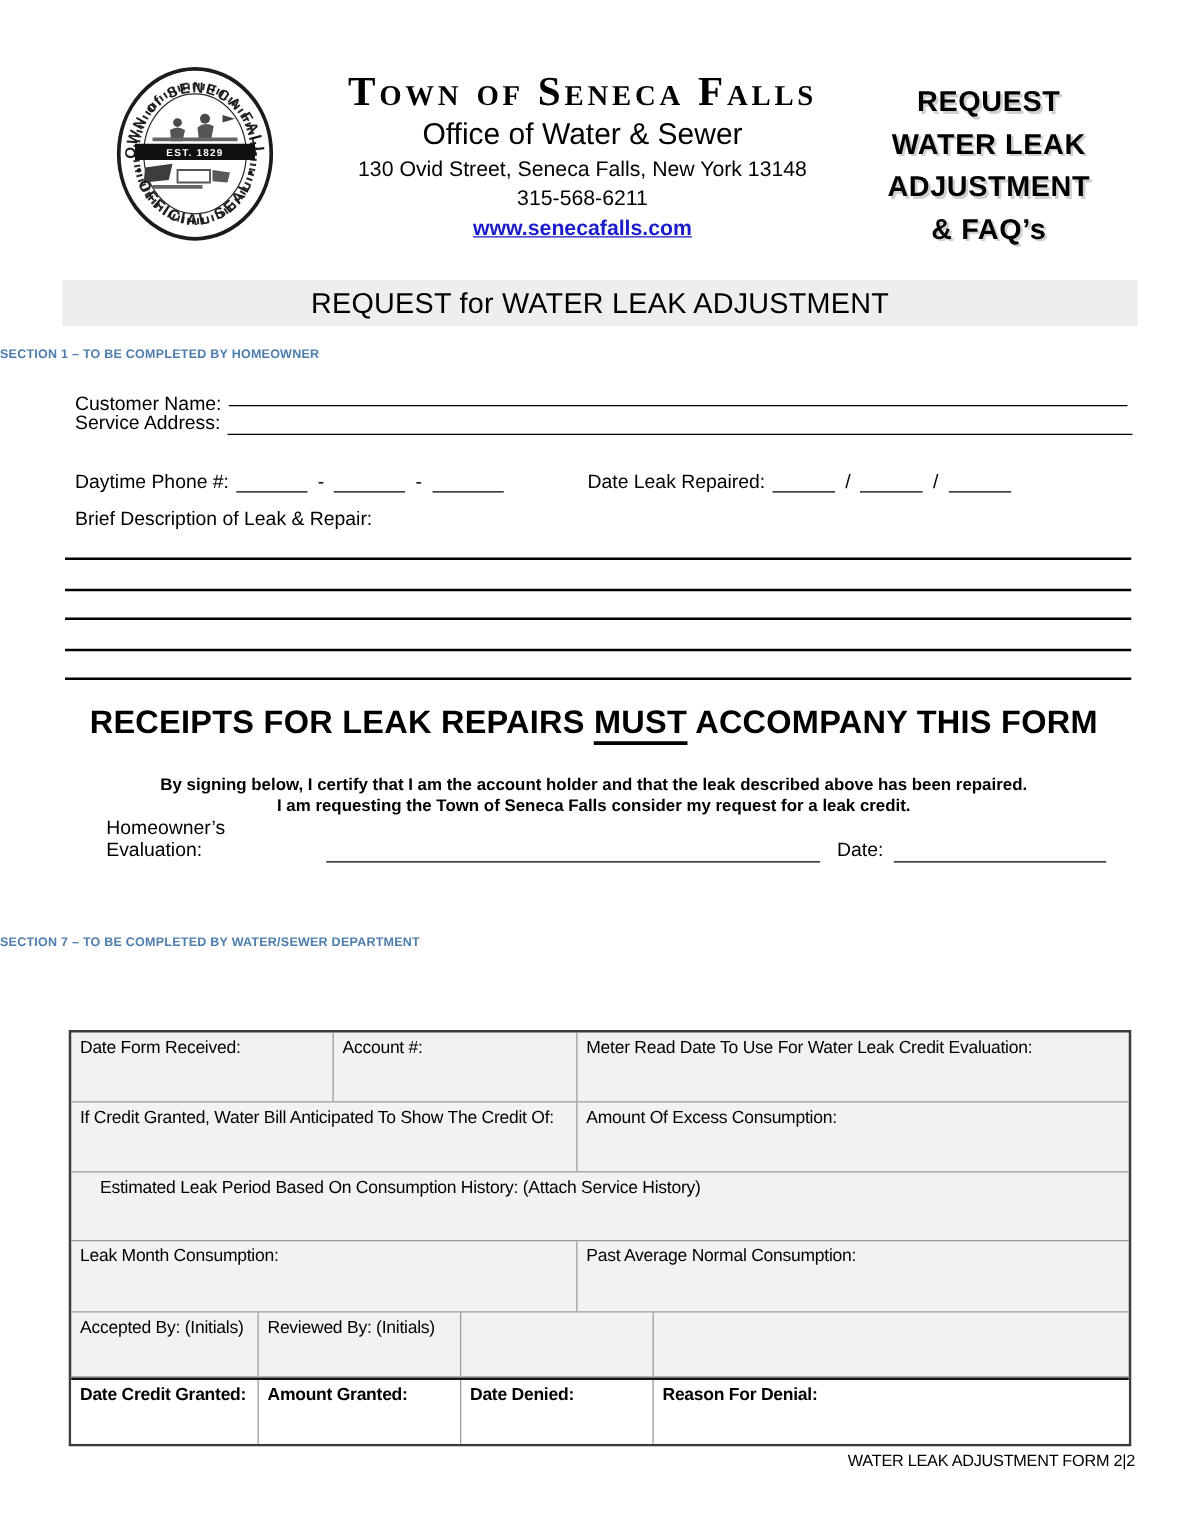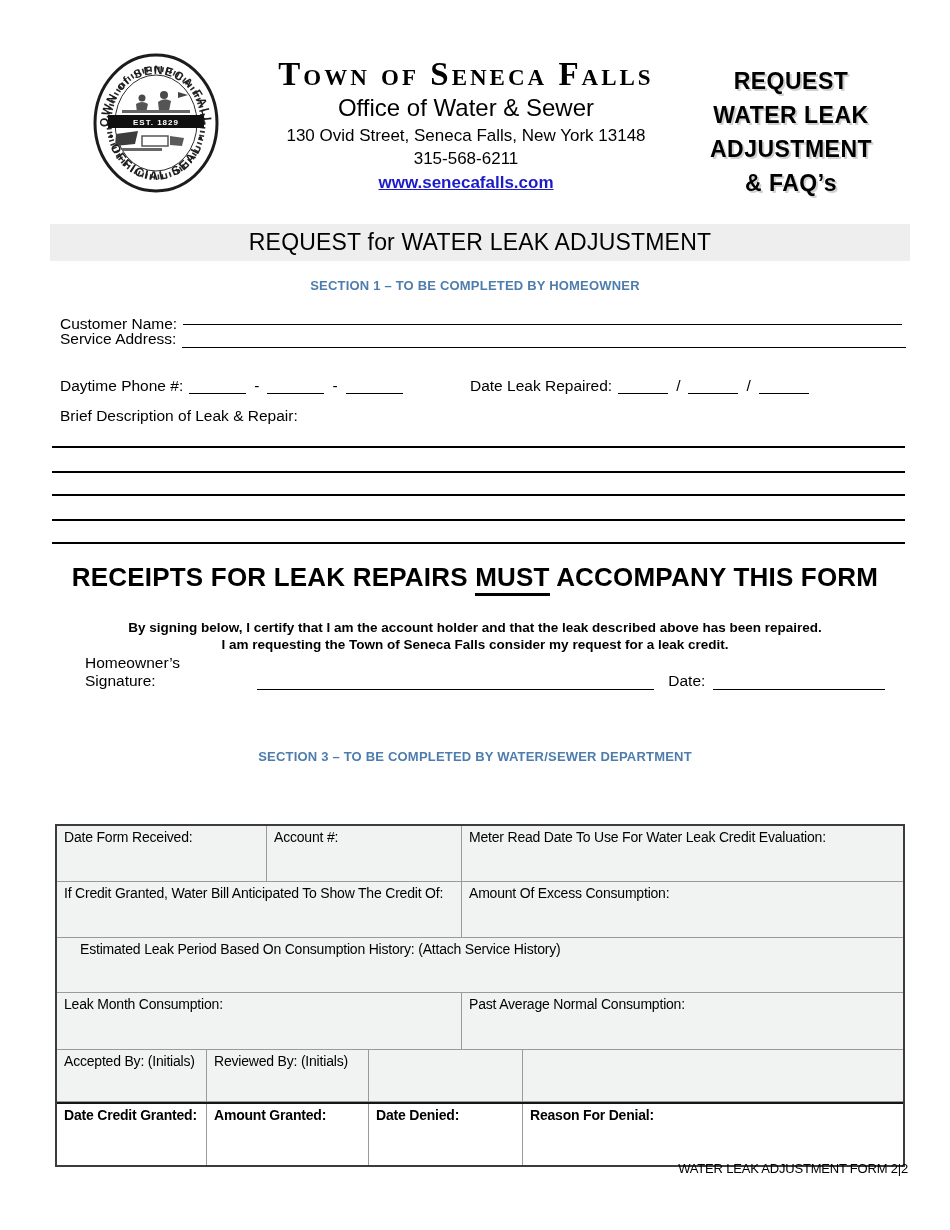--- a/index.html
+++ b/index.html
@@ -28,21 +28,21 @@
     font-weight:700;font-size:23px;line-height:34px;letter-spacing:.5px;
     text-shadow:2px 2px 0 rgba(120,120,120,.35);
   }
 
   
   .banner{
     left:50px;top:224px;width:860px;height:37px;background:#eeeeee;
     text-align:center;font-weight:400;font-size:23px;line-height:37px;letter-spacing:.2px;
   }
   .sec-heading{
-    left:0;width:950px;text-align:center;font-weight:700;font-size:13px;
+    left:0;width:950px;text-align:left;font-weight:700;font-size:10px;
     color:#4e7dad;letter-spacing:.2px;
   }
   .sec1{top:278px;} .sec2{top:749px;}
 
   
   .frow{display:flex;align-items:flex-end;height:20px;font-size:15.5px;}
   .frow .lbl{white-space:nowrap;}
   .fill{flex:1;border-bottom:1.5px solid #000;margin-left:6px;height:0;}
   .row-customer{left:60px;top:314px;width:842px;align-items:center;}
   .row-service{left:60px;top:328px;width:846px;}
@@ -71,21 +71,21 @@
   
   .tbl{
     left:55px;top:824px;width:850px;border:2px solid #3c3c3c;
     background:#f1f2f2;box-sizing:border-box;font-size:14px;
   }
   .trow{display:flex;border-bottom:1px solid #9a9a9a;box-sizing:border-box;}
   .trow:last-child{border-bottom:none;}
   .tc{padding:3px 7px;border-right:1px solid #9a9a9a;box-sizing:border-box;letter-spacing:-.2px;}
   .tc:last-child{border-right:none;}
   .r1{height:56px;} .r2{height:56px;} .r3{height:55px;padding-left:16px;} .r4{height:57px;} .r5{height:52px;}
-  .r6{height:63px;border-top:2px solid #151515;background:#ffffff;font-weight:700;}
+  .r6{height:53px;border-top:2px solid #151515;background:#ffffff;font-weight:700;}
   .w210{width:210px;} .w195{width:195px;} .w445{width:445px;flex:1;}
   .w405{width:405px;} .wfull{width:100%;}
   .w150{width:150px;} .w162{width:162px;} .w154{width:154px;} .w384{width:384px;flex:1;}
 
   
   .footer-text{right:42px;top:1161px;font-size:13px;letter-spacing:-.2px;}
 </style>
 </head>
 <body>
 
@@ -175,27 +175,27 @@
   <div class="abs desc-line dl3"></div>
   <div class="abs desc-line dl4"></div>
   <div class="abs desc-line dl5"></div>
 
   <div class="abs receipts-heading"><span>RECEIPTS FOR LEAK REPAIRS </span><span class="must">MUST</span><span> ACCOMPANY THIS FORM</span></div>
 
   <div class="abs cert-line cert1">By signing below, I certify that I am the account holder and that the leak described above has been repaired.</div>
   <div class="abs cert-line cert2">I am requesting the Town of Seneca Falls consider my request for a leak credit.</div>
 
   <div class="abs row-signature">
-    <span class="lbl">Homeowner’s Signature:</span>
+    <span class="lbl">Homeowner’s Evaluation:</span>
     <div class="sig-fill"></div>
     <span class="date-lbl">Date:</span>
     <div class="date-fill"></div>
   </div>
 
-  <div class="abs sec-heading sec2">SECTION 3 – TO BE COMPLETED BY WATER/SEWER DEPARTMENT</div>
+  <div class="abs sec-heading sec2">SECTION 7 – TO BE COMPLETED BY WATER/SEWER DEPARTMENT</div>
 
   <div class="abs tbl">
     <div class="trow r1">
       <div class="tc w210">Date Form Received:</div>
       <div class="tc w195">Account #:</div>
       <div class="tc w445">Meter Read Date To Use For Water Leak Credit Evaluation:</div>
     </div>
     <div class="trow r2">
       <div class="tc w405">If Credit Granted, Water Bill Anticipated To Show The Credit Of:</div>
       <div class="tc w445">Amount Of Excess Consumption:</div>

